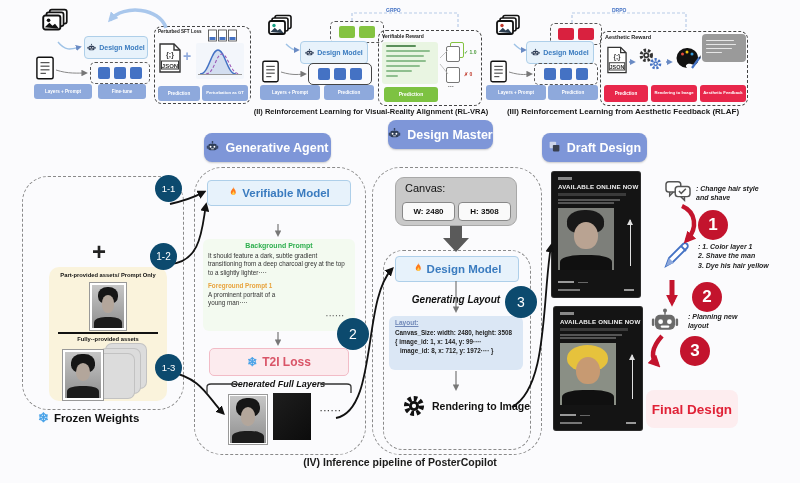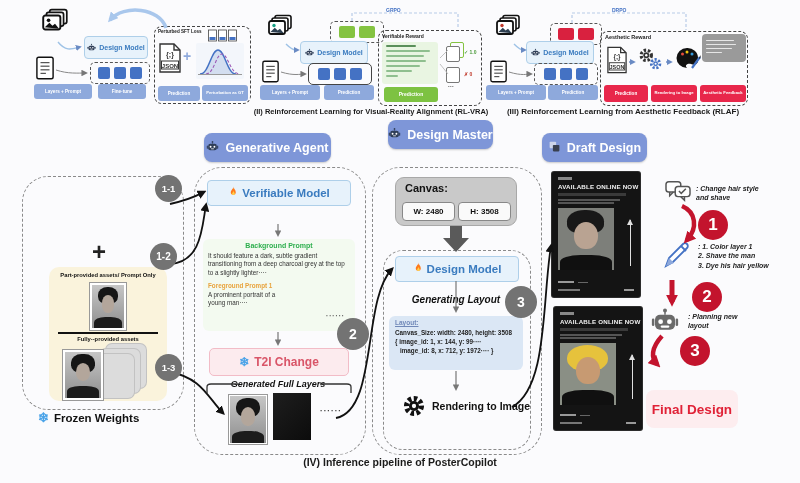--- a/index.html
+++ b/index.html
@@ -15,21 +15,21 @@
   .modelbox{position:absolute;background:#e7f2fb;border:1px solid #aecfe9;border-radius:4px;
         display:flex;align-items:center;justify-content:center;gap:3px;color:#3a7bbf;font-weight:bold;}
   .dashedbox{position:absolute;border:1.2px dashed #777;border-radius:8px;}
   .bigdash{position:absolute;border:1.3px dashed #8a8a8a;border-radius:28px;}
   .sqrow{display:flex;align-items:center;justify-content:center;gap:4px;height:100%;}
   .sq{width:12px;height:12px;border-radius:2px;}
   .caption{position:absolute;font-weight:bold;color:#1a1a1a;text-align:center;}
   .hdr{position:absolute;height:29px;background:#7e96d8;border-radius:8px;color:#fff;font-weight:bold;
        display:flex;align-items:center;justify-content:center;gap:6px;font-size:12.5px;
        box-shadow:0 1px 2px rgba(0,0,0,.2);z-index:2;}
-  .circle{position:absolute;background:#737373;border-radius:50%;color:#fff;font-weight:bold;
+  .circle{position:absolute;background:#0c4a6e;border-radius:50%;color:#fff;font-weight:normal;
        display:flex;align-items:center;justify-content:center;z-index:7;}
   .rcircle{position:absolute;background:#c3142d;border-radius:50%;color:#fff;font-weight:bold;
        display:flex;align-items:center;justify-content:center;z-index:7;font-size:17px;}
   .portrait{position:absolute;background:linear-gradient(#c6c6c6,#8f8f8f);border:2px solid #fff;
        box-shadow:0 0 0 1px #999;overflow:hidden;}
   .portrait .hair{position:absolute;left:18%;top:5%;width:64%;height:40%;background:#161616;border-radius:46% 46% 42% 42%;}
   .portrait .face{position:absolute;left:30%;top:24%;width:40%;height:40%;background:#b3a69b;border-radius:50% 50% 46% 46%;}
   .portrait .torso{position:absolute;left:6%;bottom:-4%;width:88%;height:30%;background:#1c1c1c;border-radius:40% 40% 0 0;}
   .poster{position:absolute;background:#141414;border-radius:2px;overflow:hidden;box-shadow:0 0 0 1px #2c2c2c;z-index:2;}
   .pline{position:absolute;background:#666;}
@@ -379,34 +379,34 @@
   </div>
   <div class="abs" style="left:203px;top:239px;width:152px;height:92px;background:#f3faf0;border-radius:6px">
     <div style="text-align:center;font-size:7px;font-weight:bold;color:#2eaf4e;margin-top:3px">Background Prompt</div>
     <div style="margin:3px 5px 0;font-size:6.3px;color:#333;line-height:1.32">It should feature a dark, subtle gradient transitioning from a deep charcoal grey at the top to a slightly lighter····</div>
     <div style="margin:5px 5px 0;font-size:6.3px;font-weight:bold;color:#e8a33d">Foreground Prompt 1</div>
     <div style="margin:2px 5px 0;width:86px;font-size:6.3px;color:#333;line-height:1.3;display:inline-block">A prominent portrait of a young man····</div>
     <div style="position:absolute;right:10px;bottom:12px;font-size:6.5px;font-weight:bold;color:#555;letter-spacing:1px">······</div>
   </div>
   <div class="abs" style="left:209px;top:348px;width:138px;height:26px;background:#fcebee;border:1px solid #f2bcc7;border-radius:5px;display:flex;align-items:center;justify-content:center;gap:5px;font-size:12px;font-weight:bold;color:#d95568">
     <span style="color:#4aa3e8;font-size:12px">❄</span>
-    <span>T2I Change</span>
+    <span>T2I Loss</span>
   </div>
   <div class="abs" style="left:198px;top:379px;width:160px;text-align:center;font-size:9px;font-weight:bold;font-style:italic;color:#111">Generated Full Layers</div>
   <div class="portrait" style="left:229px;top:395px;width:36px;height:47px;border-width:1px">
       <div class="hair"></div>
       <div class="face"></div>
       <div class="torso"></div>
     </div>
   <div class="abs" style="left:273px;top:393px;width:38px;height:47px;background:linear-gradient(135deg,#1e1e1e,#0c0c0c)"></div>
   <div class="abs" style="left:320px;top:406px;font-size:8px;font-weight:bold;color:#333;letter-spacing:1px">······</div>
 
   <div class="bigdash" style="left:372px;top:167px;width:168px;height:286px"></div>
   <div class="abs" style="left:395px;top:177px;width:120px;height:47px;background:#c9c9c9;border:1px solid #a8a8a8;border-radius:9px">
-    <div style="margin:4px 0 12px 9px;font-size:11px;font-weight:bold;color:#111">Canvas:</div>
+    <div style="margin:4px 0 12px 9px;font-size:11px;font-weight:normal;color:#111">Canvas:</div>
     <div style="position:absolute;left:6px;top:24px;width:51px;height:17px;background:#fafafa;border:1px solid #888;border-radius:4px;display:flex;align-items:center;justify-content:center;font-size:8px;font-weight:bold;color:#111">W: 2480</div>
     <div style="position:absolute;left:62px;top:24px;width:51px;height:17px;background:#fafafa;border:1px solid #888;border-radius:4px;display:flex;align-items:center;justify-content:center;font-size:8px;font-weight:bold;color:#111">H: 3508</div>
   </div>
   <div class="bigdash" style="left:383px;top:250px;width:146px;height:198px;border-radius:20px"></div>
   <div class="modelbox" style="left:395px;top:256px;width:122px;height:24px;font-size:11.5px">
     <span><svg width="11" height="13" viewBox="0 0 24 28">
           <path d="M12 1 C12 6 17 7.5 17 13.5 A5.5 5.5 0 0 1 6 13.5 C6 9.5 9.5 8.5 9.5 5 C10.8 7 12 6 12 1 Z" fill="#ff7a1a"></path>
           <path d="M12 10 C12 13 14.8 13.5 14.8 16.5 A2.9 2.9 0 0 1 9 16.5 C9 14 11.3 13.8 11.6 11.3 Z" fill="#ffd24a"></path>
         </svg></span>
     <span>Design Model</span>

